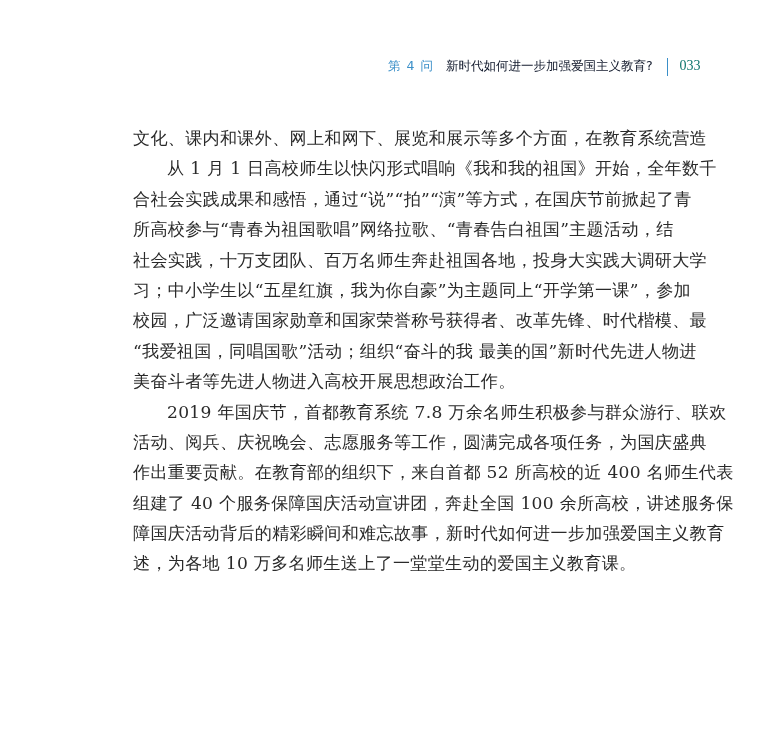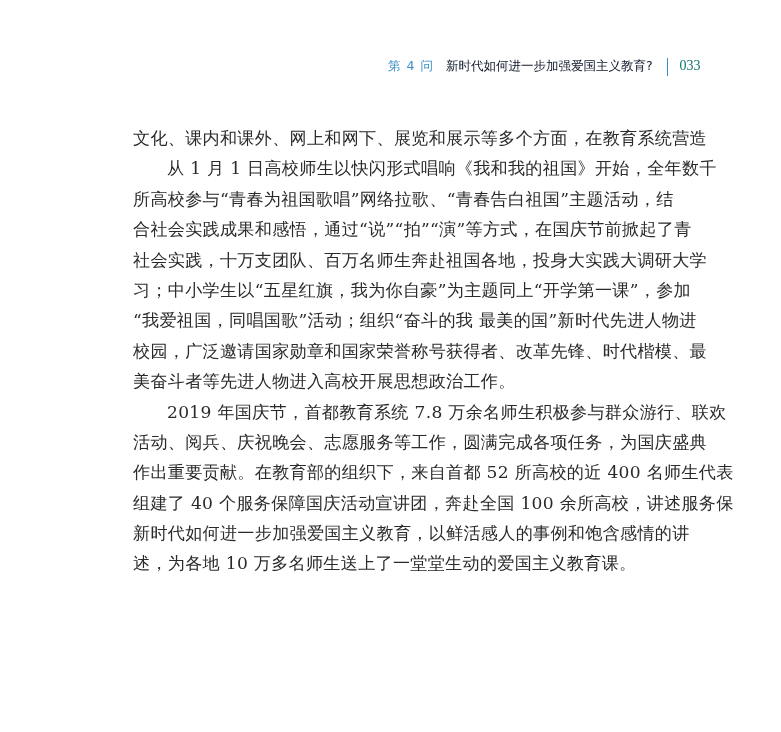--- a/index.html
+++ b/index.html
@@ -23,29 +23,29 @@
   <span class="divider"></span>
   <span class="pageno">033</span>
 </div>
 
 <div class="body">
   <div>
     <span class="line">文化、课内和课外、网上和网下、展览和展示等多个方面，在教育系统营造</span>
   </div>
   <div>
     <span class="line indent">从 1 月 1 日高校师生以快闪形式唱响《我和我的祖国》开始，全年数千</span>
+    <span class="line">合社会实践成果和感悟，通过“说”“拍”“演”等方式，在国庆节前掀起了青</span>
     <span class="line">所高校参与“青春为祖国歌唱”网络拉歌、“青春告白祖国”主题活动，结</span>
-    <span class="line">合社会实践成果和感悟，通过“说”“拍”“演”等方式，在国庆节前掀起了青</span>
     <span class="line">社会实践，十万支团队、百万名师生奔赴祖国各地，投身大实践大调研大学</span>
     <span class="line">习；中小学生以“五星红旗，我为你自豪”为主题同上“开学第一课”，参加</span>
+    <span class="line">校园，广泛邀请国家勋章和国家荣誉称号获得者、改革先锋、时代楷模、最</span>
     <span class="line">“我爱祖国，同唱国歌”活动；组织“奋斗的我 最美的国”新时代先进人物进</span>
-    <span class="line">校园，广泛邀请国家勋章和国家荣誉称号获得者、改革先锋、时代楷模、最</span>
     <span class="line last">美奋斗者等先进人物进入高校开展思想政治工作。</span>
   </div>
   <div>
     <span class="line indent">2019 年国庆节，首都教育系统 7.8 万余名师生积极参与群众游行、联欢</span>
     <span class="line">活动、阅兵、庆祝晚会、志愿服务等工作，圆满完成各项任务，为国庆盛典</span>
     <span class="line">作出重要贡献。在教育部的组织下，来自首都 52 所高校的近 400 名师生代表</span>
     <span class="line">组建了 40 个服务保障国庆活动宣讲团，奔赴全国 100 余所高校，讲述服务保</span>
-    <span class="line">新时代如何进一步加强爱国主义教育，以鲜活感人的事例和饱含感情的讲</span>
+    <span class="line">障国庆活动背后的精彩瞬间和难忘故事，新时代如何进一步加强爱国主义教育</span>
     <span class="line last">述，为各地 10 万多名师生送上了一堂堂生动的爱国主义教育课。</span>
   </div>
 </div>
 
 </body></html>

